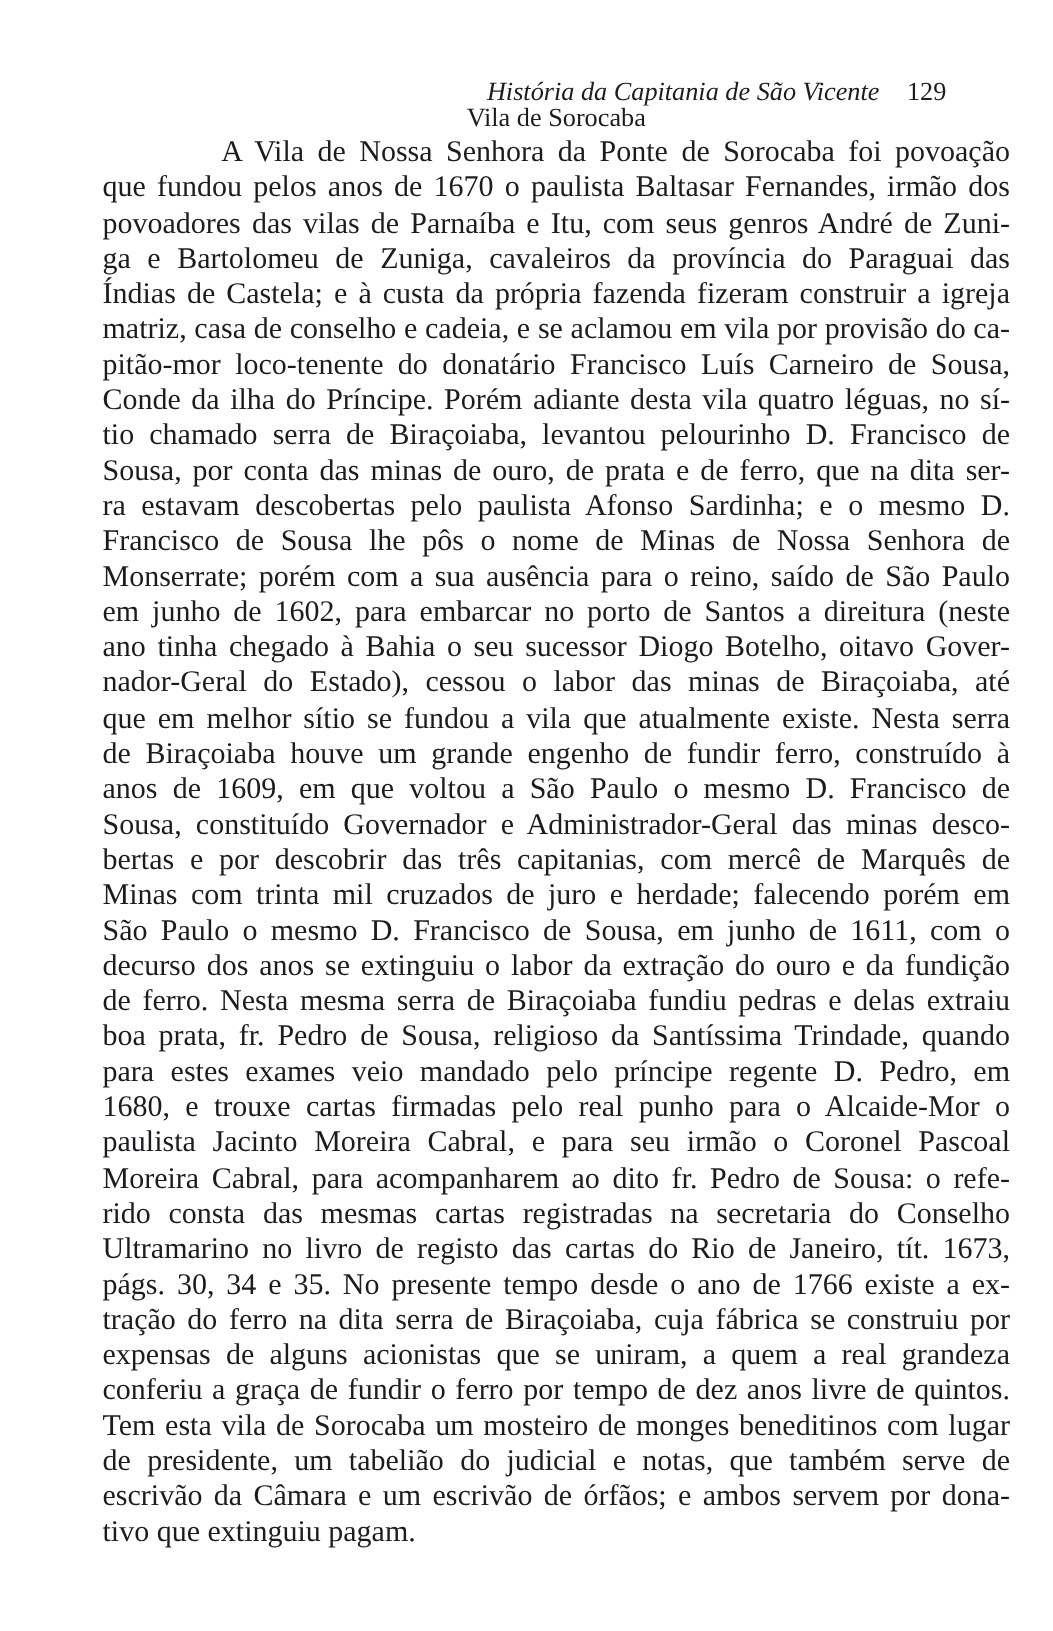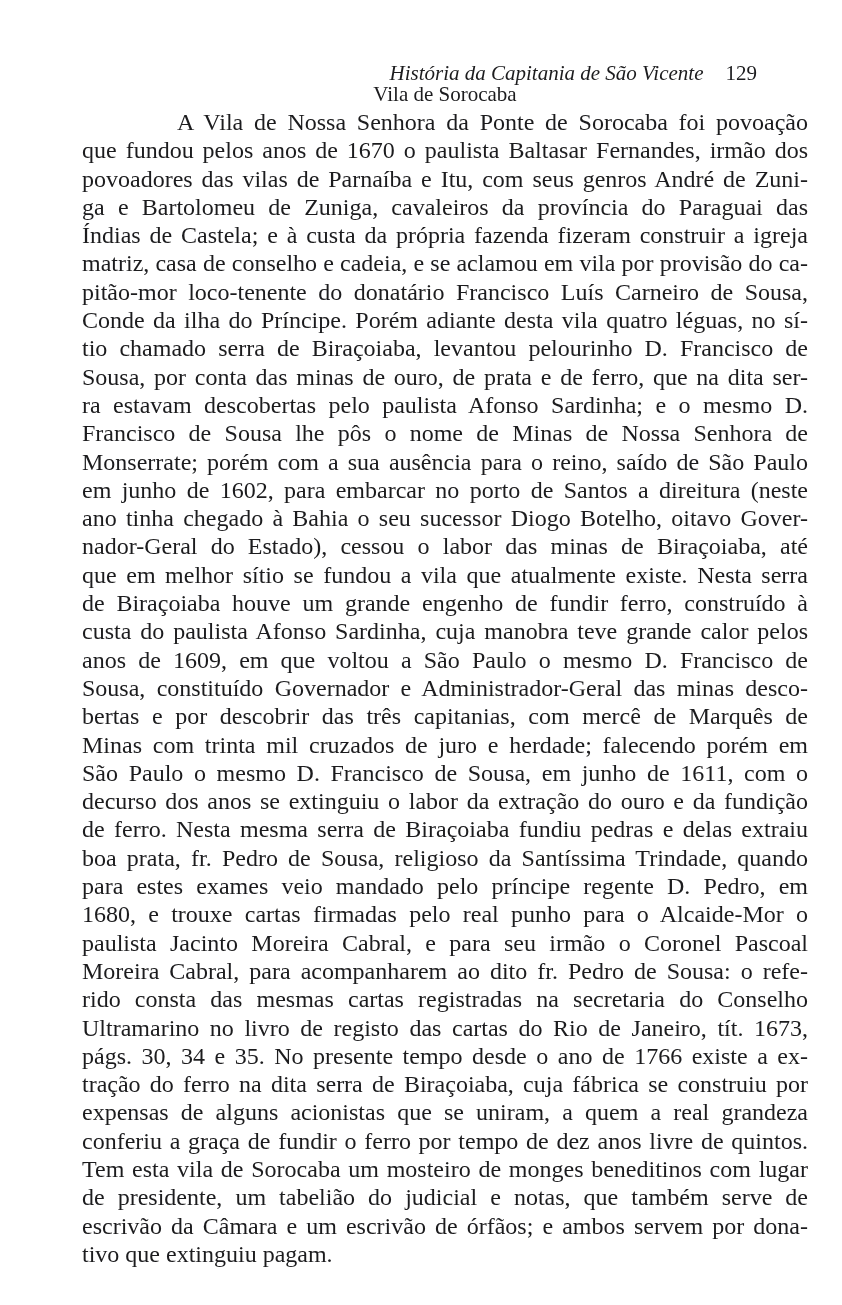--- a/index.html
+++ b/index.html
@@ -88,21 +88,20 @@
       <div class="line">tio chamado serra de Biraçoiaba, levantou pelourinho D. Francisco de</div>
       <div class="line">Sousa, por conta das minas de ouro, de prata e de ferro, que na dita ser-</div>
       <div class="line">ra estavam descobertas pelo paulista Afonso Sardinha; e o mesmo D.</div>
       <div class="line">Francisco de Sousa lhe pôs o nome de Minas de Nossa Senhora de</div>
       <div class="line">Monserrate; porém com a sua ausência para o reino, saído de São Paulo</div>
       <div class="line">em junho de 1602, para embarcar no porto de Santos a direitura (neste</div>
       <div class="line">ano tinha chegado à Bahia o seu sucessor Diogo Botelho, oitavo Gover-</div>
       <div class="line">nador-Geral do Estado), cessou o labor das minas de Biraçoiaba, até</div>
       <div class="line">que em melhor sítio se fundou a vila que atualmente existe. Nesta serra</div>
       <div class="line">de Biraçoiaba houve um grande engenho de fundir ferro, construído à</div>
-      <div class="line">custa do paulista Afonso Sardinha, cuja manobra teve grande calor pelos</div>
       <div class="line">anos de 1609, em que voltou a São Paulo o mesmo D. Francisco de</div>
       <div class="line">Sousa, constituído Governador e Administrador-Geral das minas desco-</div>
       <div class="line">bertas e por descobrir das três capitanias, com mercê de Marquês de</div>
       <div class="line">Minas com trinta mil cruzados de juro e herdade; falecendo porém em</div>
       <div class="line">São Paulo o mesmo D. Francisco de Sousa, em junho de 1611, com o</div>
       <div class="line">decurso dos anos se extinguiu o labor da extração do ouro e da fundição</div>
       <div class="line">de ferro. Nesta mesma serra de Biraçoiaba fundiu pedras e delas extraiu</div>
       <div class="line">boa prata, fr. Pedro de Sousa, religioso da Santíssima Trindade, quando</div>
       <div class="line">para estes exames veio mandado pelo príncipe regente D. Pedro, em</div>
       <div class="line">1680, e trouxe cartas firmadas pelo real punho para o Alcaide-Mor o</div>

